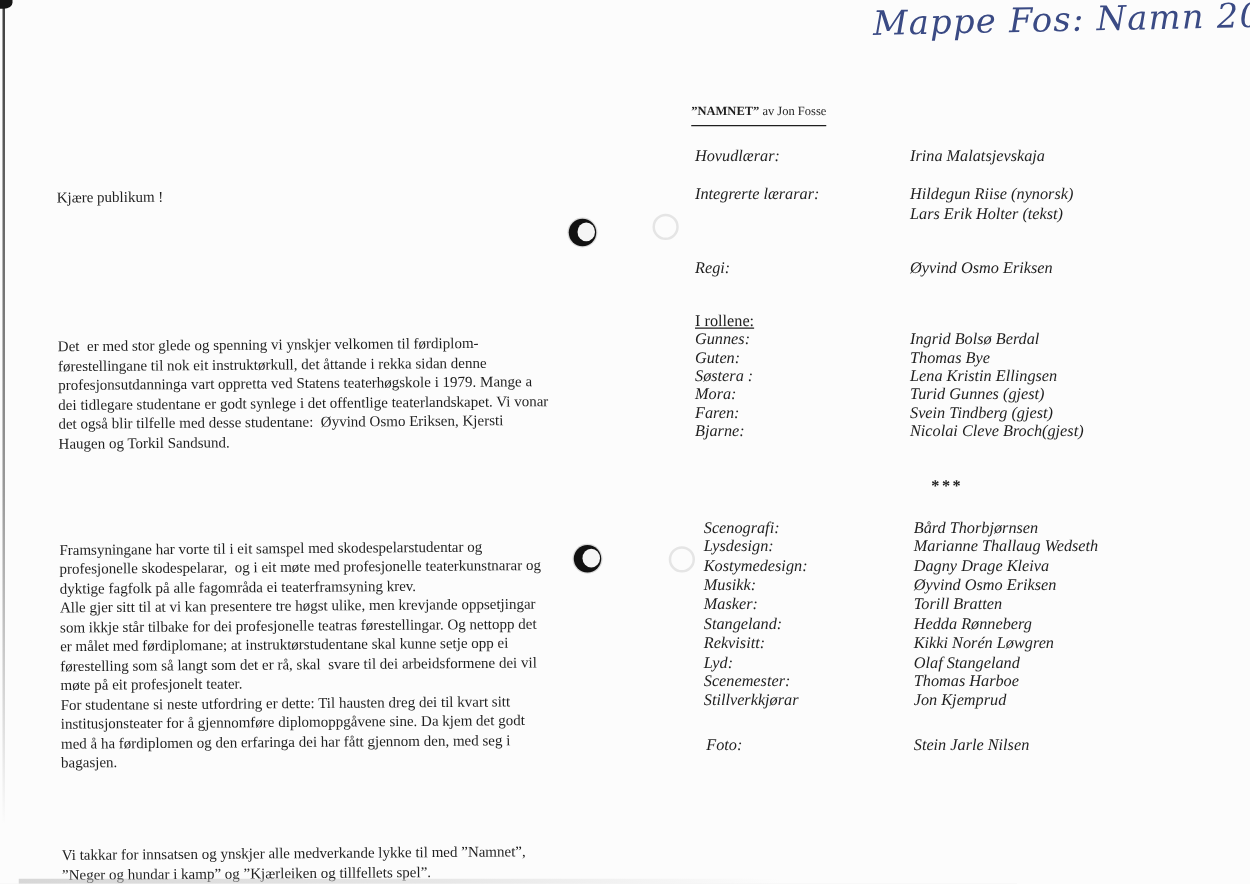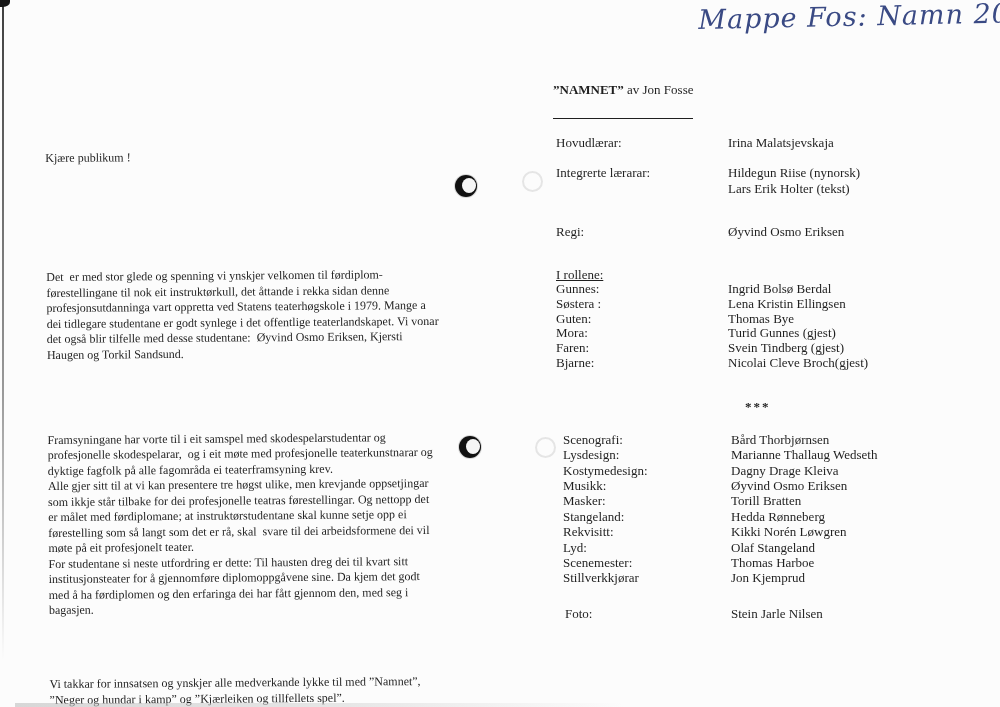--- a/index.html
+++ b/index.html
@@ -26,25 +26,25 @@
     transform:rotate(-0.45deg); transform-origin:0 0;
   }
   .letter .salutation { line-height:16px; }
   .letter .paragraphs p { white-space:pre; }
   .letter .paragraphs p:nth-of-type(1) { margin-top:11px; }
   .letter .paragraphs p:nth-of-type(2) { margin-top:23px; }
   .letter .paragraphs p:nth-of-type(3) { margin-top:12px; }
 
   
   .program { position:absolute; left:553px; top:80px; width:430px; font-size:13px; }
-  .program .title { font-size:13px; line-height:19px; display:inline-block;
-    border-bottom:1.5px solid #1f1f1f; padding-bottom:19px; }
+  .program .title { font-size:10px; line-height:19px; display:inline-block;
+    border-bottom:1.5px solid #1f1f1f; padding-bottom:1px; }
   .program .title .title-bold { font-weight:bold; }
 
-  .credit-list { display:block; }
+  .credit-list { display:block;font-style:italic; }
   .credit-row { display:grid; grid-template-columns:172px 1fr; line-height:16px; }
   .credit-value { white-space:pre; }
 
   .head-credits { margin-top:16px; padding-left:3px; }
   .head-credits .credit-row + .credit-row { margin-top:14px; }
   .head-credits .credit-row:nth-of-type(3) { margin-top:27px; }
 
   .roles-heading { margin-top:27px; padding-left:3px; line-height:15px;
     text-decoration:underline; }
 
@@ -145,27 +145,27 @@
     <div class="roles-heading">I rollene:</div>
 
     <div class="credit-list cast-list">
 
         <div class="credit-row">
           <div class="credit-label">Gunnes:</div>
           <div class="credit-value">Ingrid Bolsø Berdal</div>
         </div>
 
         <div class="credit-row">
+          <div class="credit-label">Guten:</div>
+          <div class="credit-value">Thomas Bye</div>
+        </div>
+
+        <div class="credit-row">
           <div class="credit-label">Søstera :</div>
           <div class="credit-value">Lena Kristin Ellingsen</div>
-        </div>
-
-        <div class="credit-row">
-          <div class="credit-label">Guten:</div>
-          <div class="credit-value">Thomas Bye</div>
         </div>
 
         <div class="credit-row">
           <div class="credit-label">Mora:</div>
           <div class="credit-value">Turid Gunnes (gjest)</div>
         </div>
 
         <div class="credit-row">
           <div class="credit-label">Faren:</div>
           <div class="credit-value">Svein Tindberg (gjest)</div>

